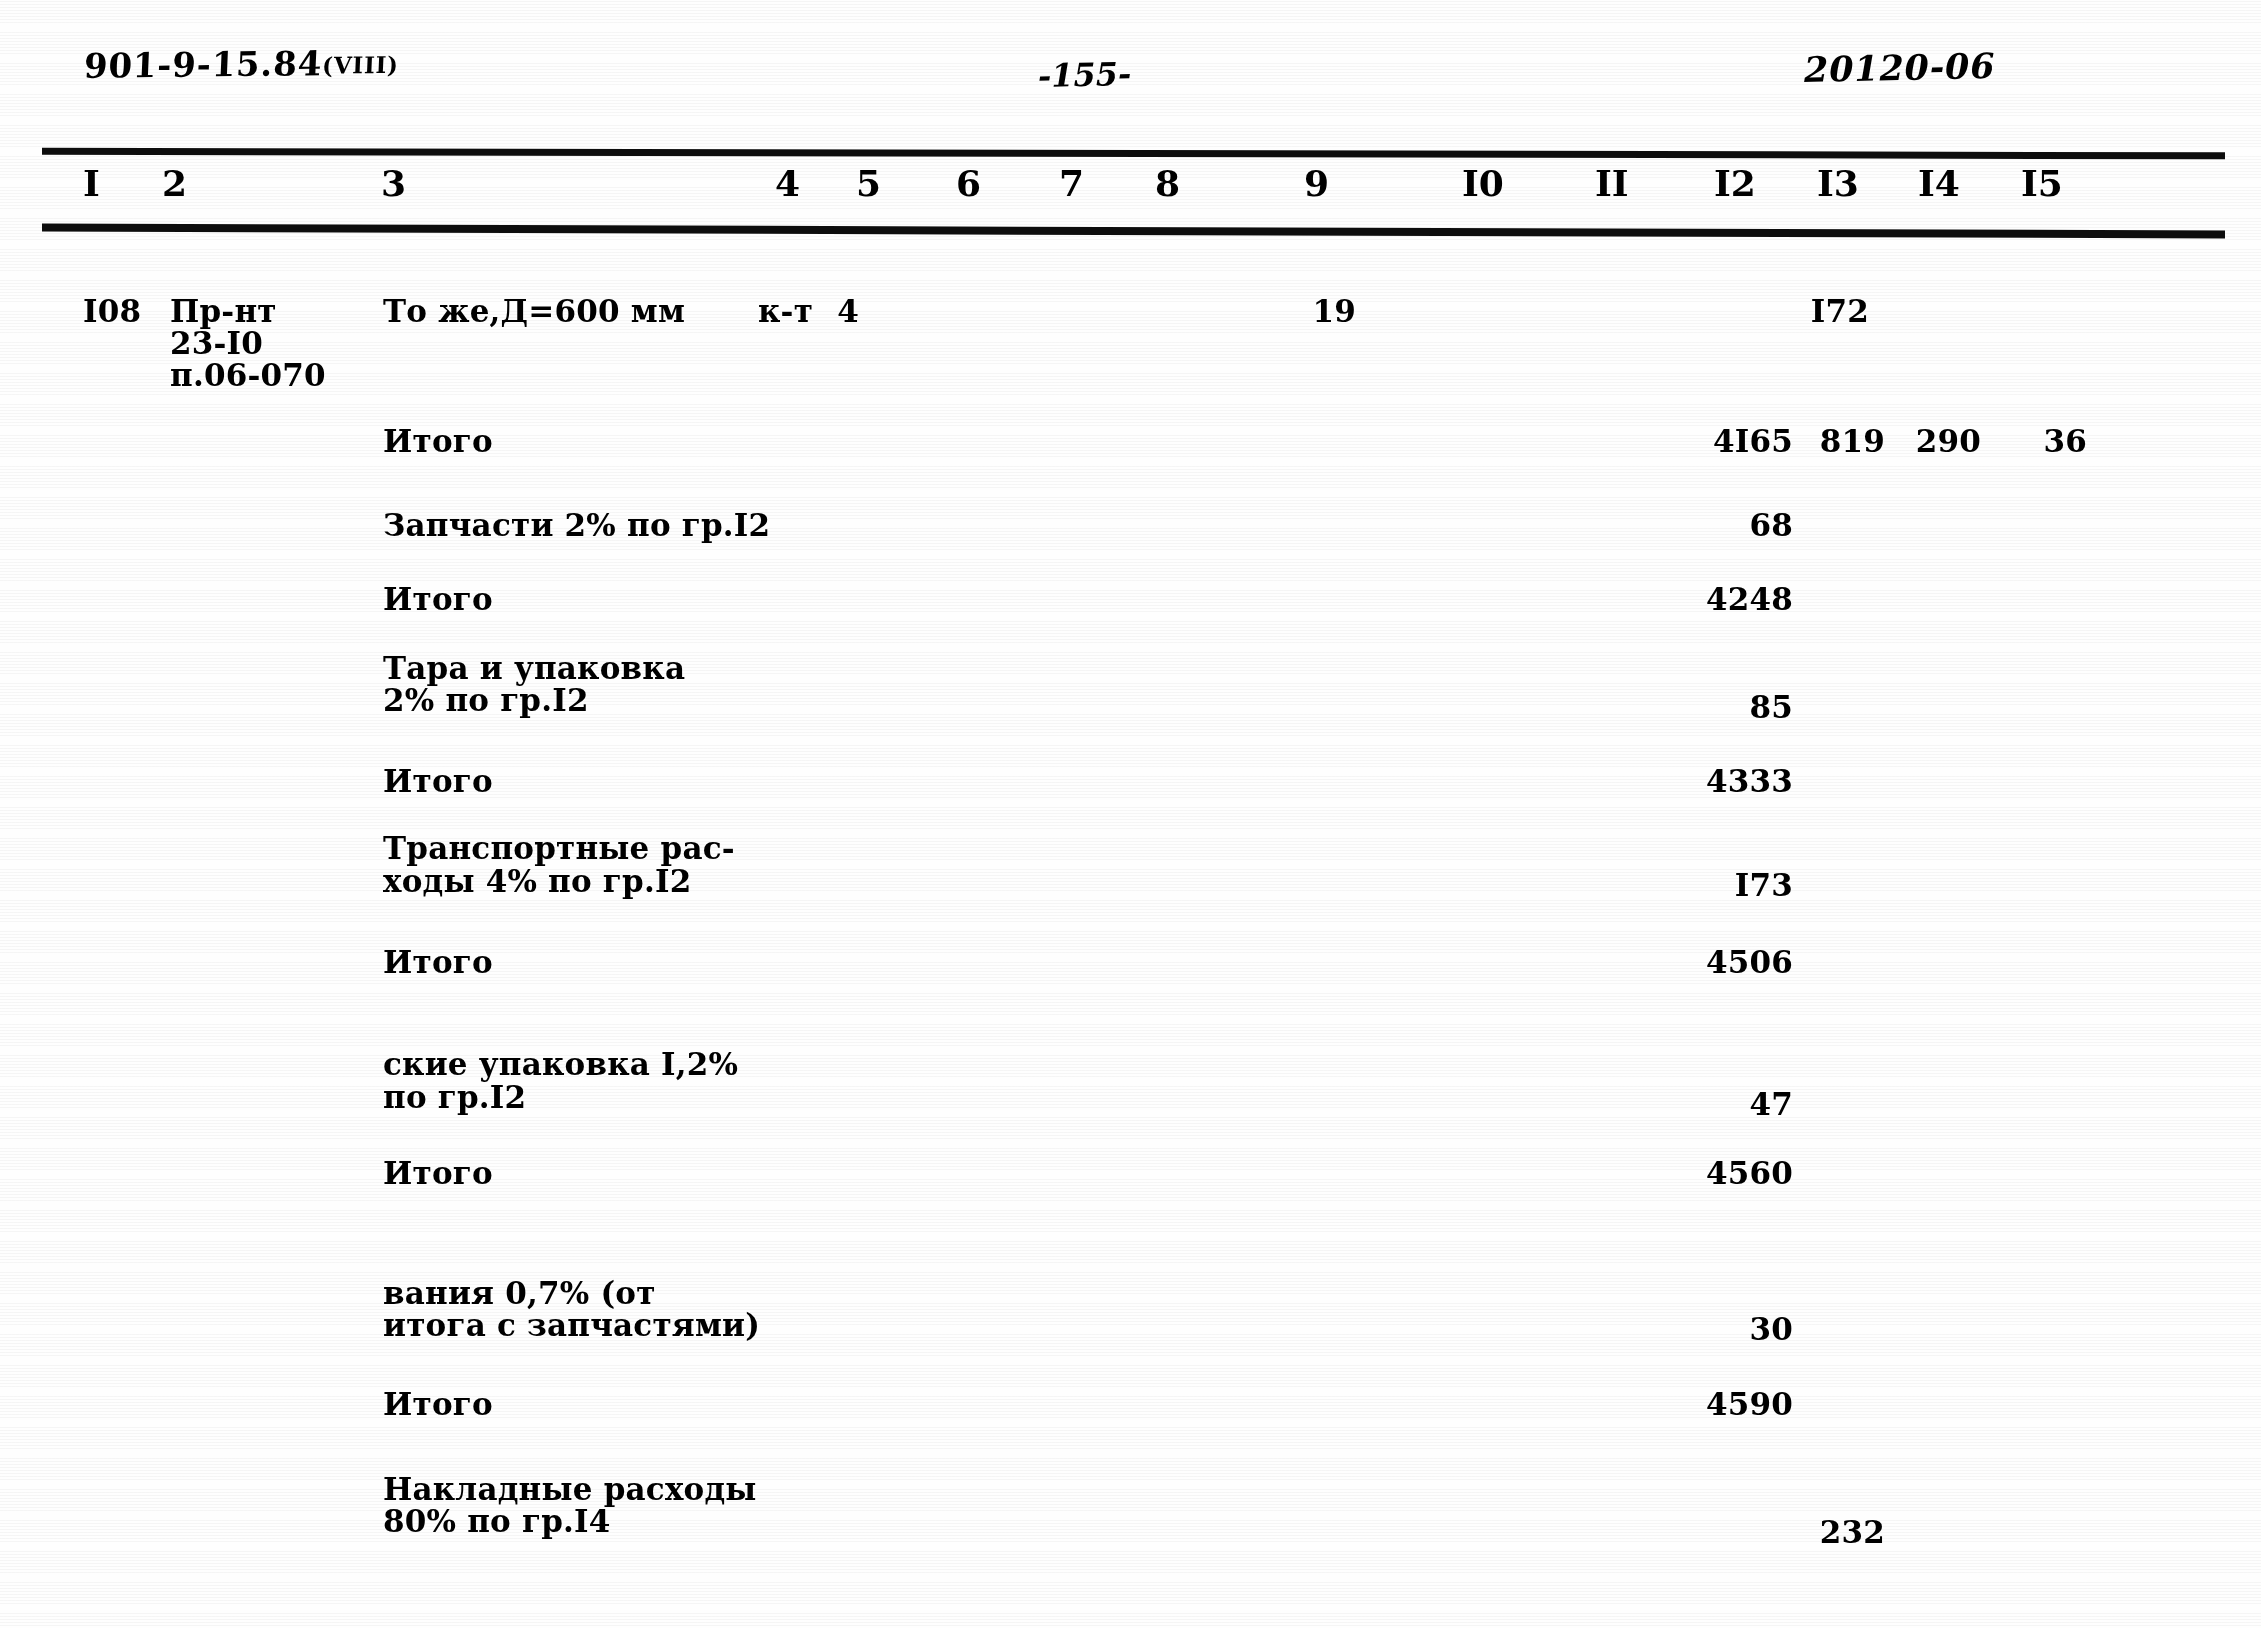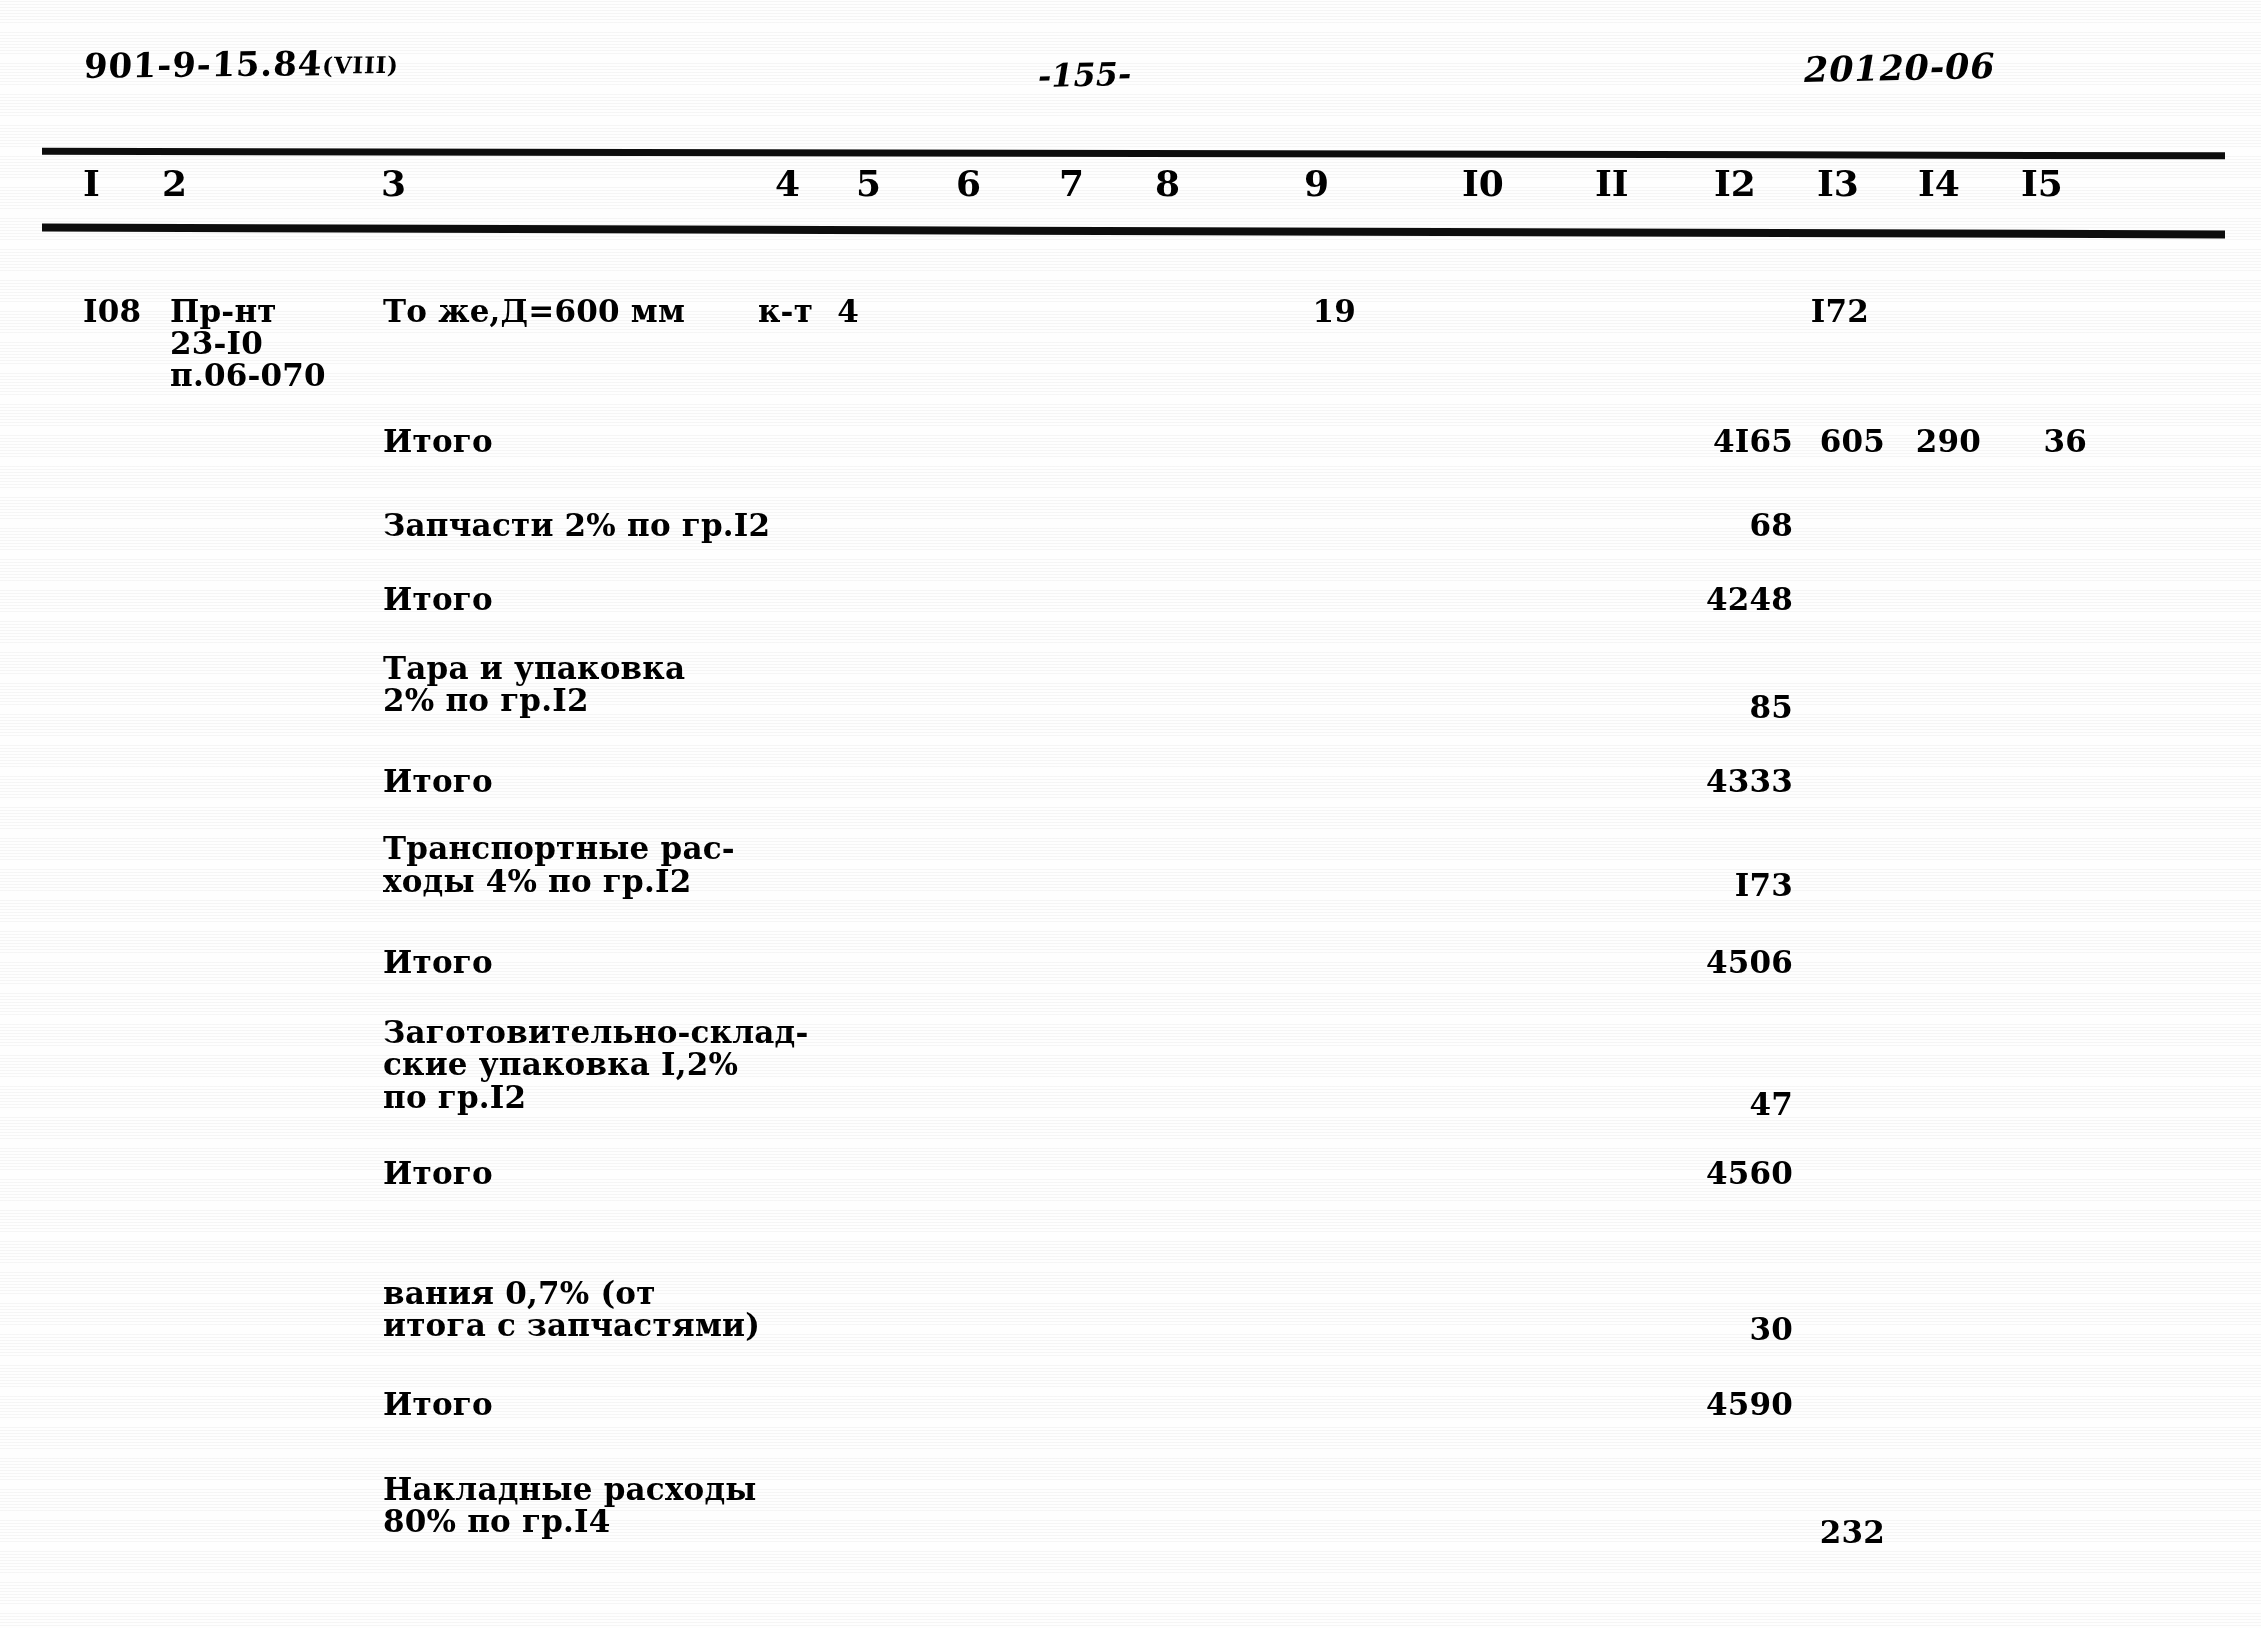--- a/index.html
+++ b/index.html
@@ -170,21 +170,21 @@
     <div class="cell" style="left:170px; top:325px">23-I0</div>
     <div class="cell" style="left:170px; top:357px">п.06-070</div>
     <div class="cell desc" style="left:383px; top:293px">То же,Д=600 мм</div>
     <div class="cell" style="left:758px; top:293px">к-т</div>
     <div class="cell num" style="left:813px; top:293px; width:46px">4</div>
     <div class="cell num" style="left:1272px; top:293px; width:84px">19</div>
     <div class="cell num" style="left:1785px; top:293px; width:84px">I72</div>
 
     <div class="cell desc" style="left:383px; top:423px">Итого</div>
     <div class="cell num" style="left:1678px; top:423px; width:115px">4I65</div>
-    <div class="cell num" style="left:1785px; top:423px; width:100px">605</div>
+    <div class="cell num" style="left:1785px; top:423px; width:100px">819</div>
     <div class="cell num" style="left:1881px; top:423px; width:100px">290</div>
     <div class="cell num" style="left:1987px; top:423px; width:100px">36</div>
 
     <div class="cell desc" style="left:383px; top:507px">Запчасти 2% по гр.I2</div>
     <div class="cell num" style="left:1678px; top:507px; width:115px">68</div>
 
     <div class="cell desc" style="left:383px; top:581px">Итого</div>
     <div class="cell num" style="left:1678px; top:581px; width:115px">4248</div>
 
     <div class="cell desc" style="left:383px; top:650px">Тара и упаковка</div>
@@ -194,21 +194,20 @@
     <div class="cell desc" style="left:383px; top:763px">Итого</div>
     <div class="cell num" style="left:1678px; top:763px; width:115px">4333</div>
 
     <div class="cell desc" style="left:383px; top:830px">Транспортные рас-</div>
     <div class="cell desc" style="left:383px; top:863px">ходы 4% по гр.I2</div>
     <div class="cell num" style="left:1678px; top:867px; width:115px">I73</div>
 
     <div class="cell desc" style="left:383px; top:944px">Итого</div>
     <div class="cell num" style="left:1678px; top:944px; width:115px">4506</div>
 
-    <div class="cell desc" style="left:383px; top:1014px">Заготовительно-склад-</div>
     <div class="cell desc" style="left:383px; top:1046px">ские упаковка I,2%</div>
     <div class="cell desc" style="left:383px; top:1079px">по гр.I2</div>
     <div class="cell num" style="left:1678px; top:1086px; width:115px">47</div>
 
     <div class="cell desc" style="left:383px; top:1155px">Итого</div>
     <div class="cell num" style="left:1678px; top:1155px; width:115px">4560</div>
 
     <div class="cell desc" style="left:383px; top:1275px">вания 0,7% (от</div>
     <div class="cell desc" style="left:383px; top:1307px">итога с запчастями)</div>
     <div class="cell num" style="left:1678px; top:1311px; width:115px">30</div>

